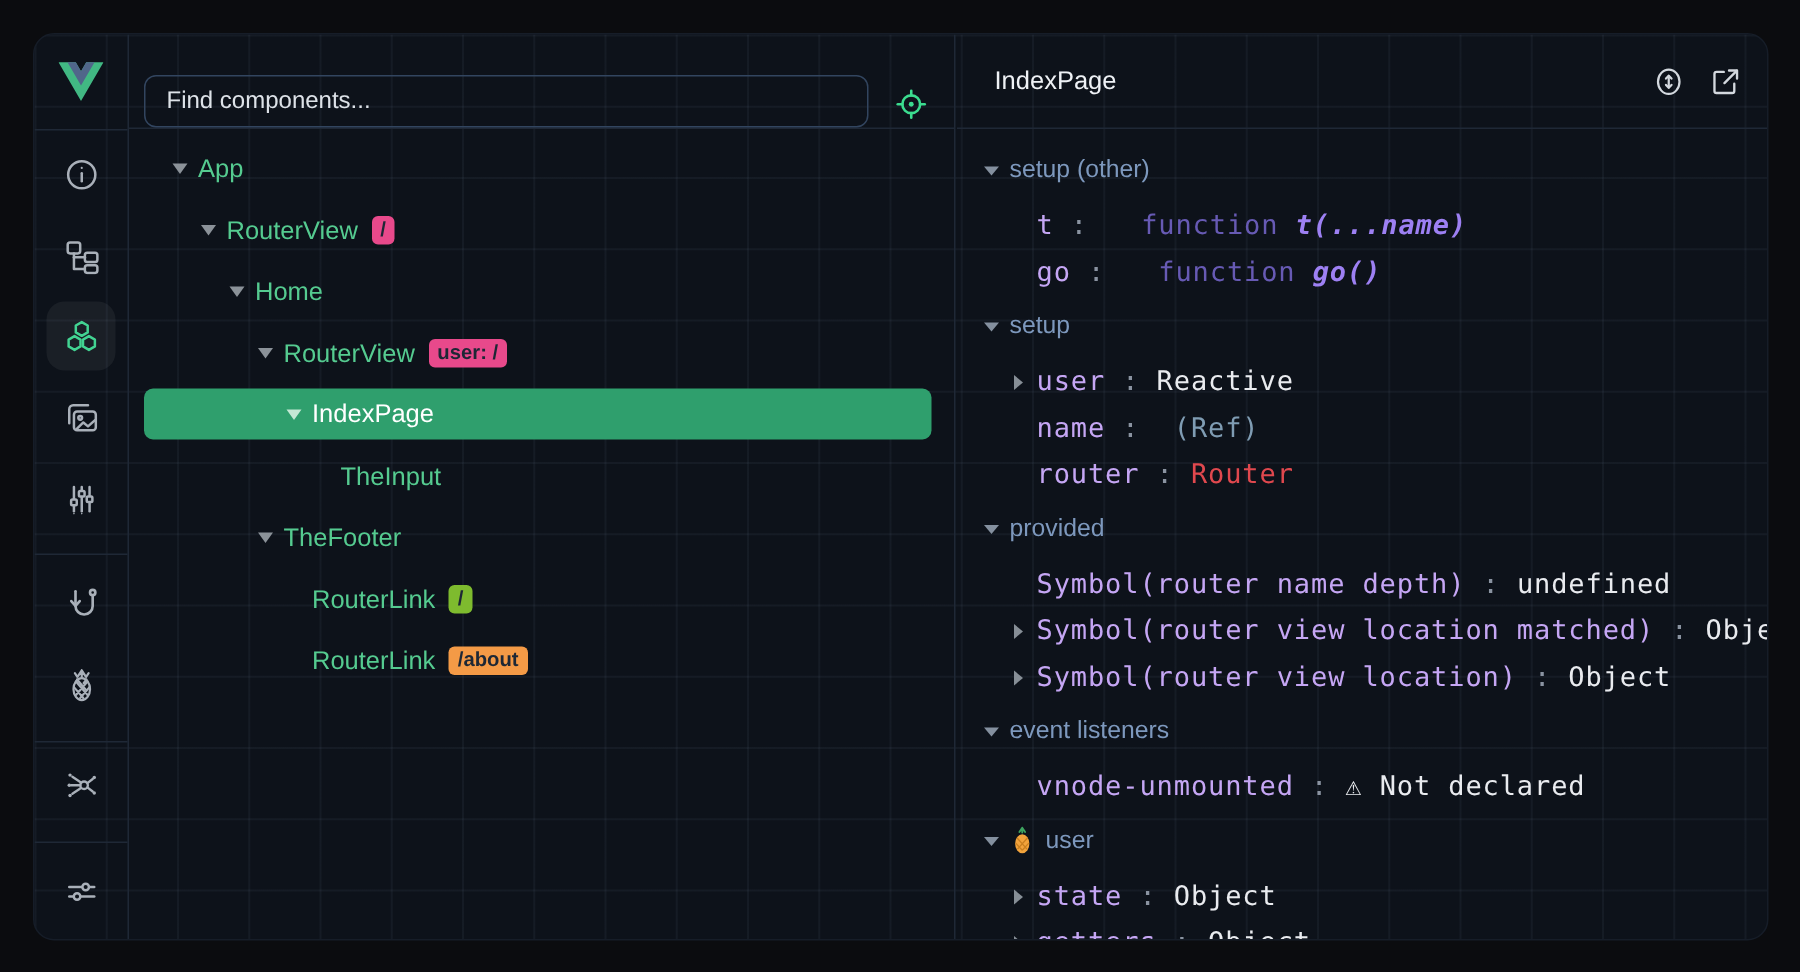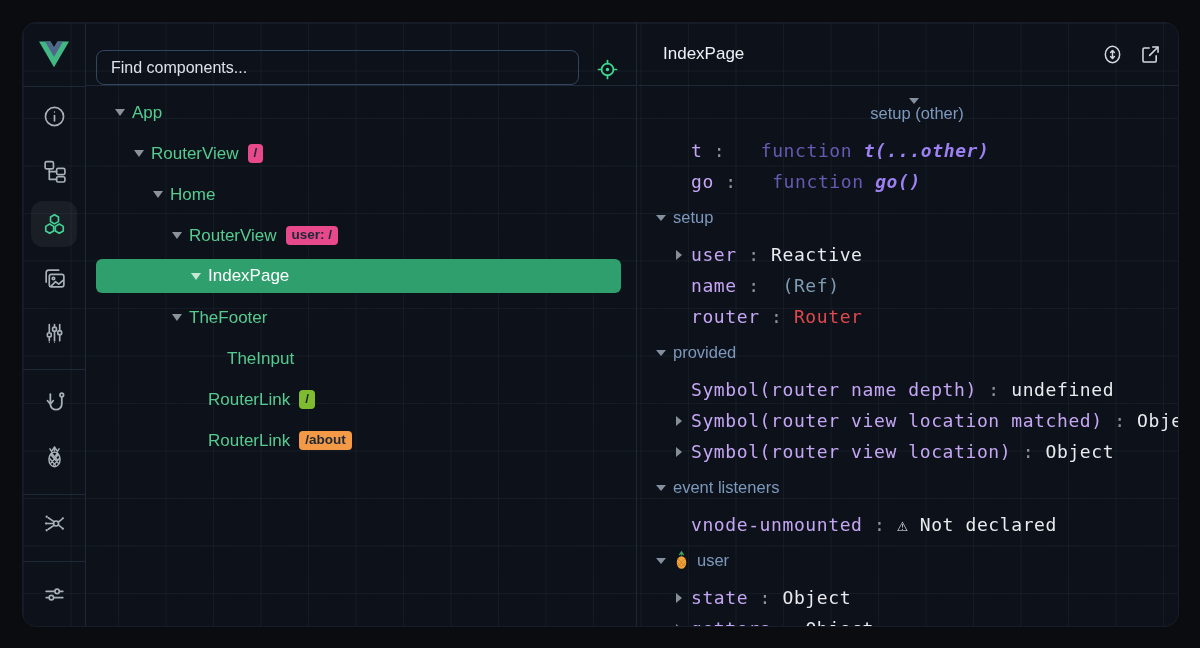--- a/index.html
+++ b/index.html
@@ -50,21 +50,21 @@
   .insp-pane{position:absolute;left:615px;top:0;right:0;height:100%;box-sizing:border-box;}
   .insp-header{height:63px;border-bottom:1px solid #1f2836;display:flex;align-items:center;box-sizing:border-box;}
   .insp-title{margin-left:25px;color:#eef1f5;font-size:17px;font-weight:500;}
   .insp-actions{margin-left:auto;margin-right:14px;display:flex;gap:10px;align-items:center;}
   .insp-actions button{width:28px;height:28px;background:transparent;border:none;color:#d3d8de;
                        display:flex;align-items:center;justify-content:center;cursor:pointer;padding:0;}
   .insp-actions svg{width:21px;height:21px;}
   .insp-body{padding-top:12px;overflow:hidden;height:529px;}
   .insp-section{height:31px;display:flex;align-items:center;padding-left:18px;margin-top:5px;margin-bottom:6px;
                 color:#7d98bd;font-size:16.5px;cursor:pointer;}
-  .insp-section:first-child{margin-top:0;flex-direction:column;}
+  .insp-section:first-child{margin-top:0;}
   .insp-section .caret-d{border-left-width:5px;border-right-width:5px;border-top-width:6.5px;border-top-color:#84909f;}
   .sec-emoji{margin-right:7px;display:flex;align-items:center;}
   .sec-emoji svg{width:17px;height:19px;}
   .insp-item{height:31px;display:flex;align-items:center;padding-left:38px;white-space:pre;
              font-family:"DejaVu Sans Mono","Liberation Mono",monospace;font-size:18px;letter-spacing:0.6px;}
   .caret-r{width:0;height:0;border-top:5px solid transparent;border-bottom:5px solid transparent;
            border-left:6.5px solid #868e96;margin-right:9px;flex:0 0 auto;}
   .insp-item .k{color:#c5a6f4;}
   .insp-item .colon{color:#8a93a1;}
   .v-plain{color:#e9ebef;}
@@ -226,27 +226,27 @@
           </div>
           <div class="tree-row" style="padding-left: 76px;">
             <span class="caret-d"></span>
             <span class="t-label">RouterView</span>
             <span class="badge" style="background: rgb(232, 73, 139);">user: /</span>
           </div>
           <div class="tree-row selected" style="padding-left: 95px;">
             <span class="caret-d"></span>
             <span class="t-label">IndexPage</span>
           </div>
-          <div class="tree-row" style="padding-left: 76px;">
-            <span class="caret-d"></span>
-            <span class="t-label">TheFooter</span>
-          </div>
           <div class="tree-row" style="padding-left: 114px;">
             <span class="caret-d caret-hidden"></span>
             <span class="t-label">TheInput</span>
+          </div>
+          <div class="tree-row" style="padding-left: 76px;">
+            <span class="caret-d"></span>
+            <span class="t-label">TheFooter</span>
           </div>
           <div class="tree-row" style="padding-left: 95px;">
             <span class="caret-d caret-hidden"></span>
             <span class="t-label">RouterLink</span>
             <span class="badge" style="background: rgb(126, 187, 46);">/</span>
           </div>
           <div class="tree-row" style="padding-left: 95px;">
             <span class="caret-d caret-hidden"></span>
             <span class="t-label">RouterLink</span>
             <span class="badge" style="background: rgb(244, 154, 70);">/about</span>
@@ -277,21 +277,21 @@
               </svg>
             </span>
           </button>
         </div>
       </div>
       <div class="insp-body" id="insp-body">
           <div class="insp-section">
             <span class="caret-d"></span>
             <span class="s-label">setup (other)</span>
           </div>
-          <div class="insp-item"><span class="caret-r caret-hidden"></span><span class="k">t</span><span class="colon"> : </span><span class="v-fn-kw">function </span><span class="v-fn-sig">t(...other)</span></div>
+          <div class="insp-item"><span class="caret-r caret-hidden"></span><span class="k">t</span><span class="colon"> : </span><span class="v-fn-kw">function </span><span class="v-fn-sig">t(...name)</span></div>
           <div class="insp-item"><span class="caret-r caret-hidden"></span><span class="k">go</span><span class="colon"> : </span><span class="v-fn-kw">function </span><span class="v-fn-sig">go()</span></div>
           <div class="insp-section">
             <span class="caret-d"></span>
             <span class="s-label">setup</span>
           </div>
           <div class="insp-item"><span class="caret-r"></span><span class="k">user</span><span class="colon"> : </span><span class="v-plain">Reactive</span></div>
           <div class="insp-item"><span class="caret-r caret-hidden"></span><span class="k">name</span><span class="colon"> : </span><span class="v-muted"> (Ref)</span></div>
           <div class="insp-item"><span class="caret-r caret-hidden"></span><span class="k">router</span><span class="colon"> : </span><span class="v-red">Router</span></div>
           <div class="insp-section">
             <span class="caret-d"></span>

